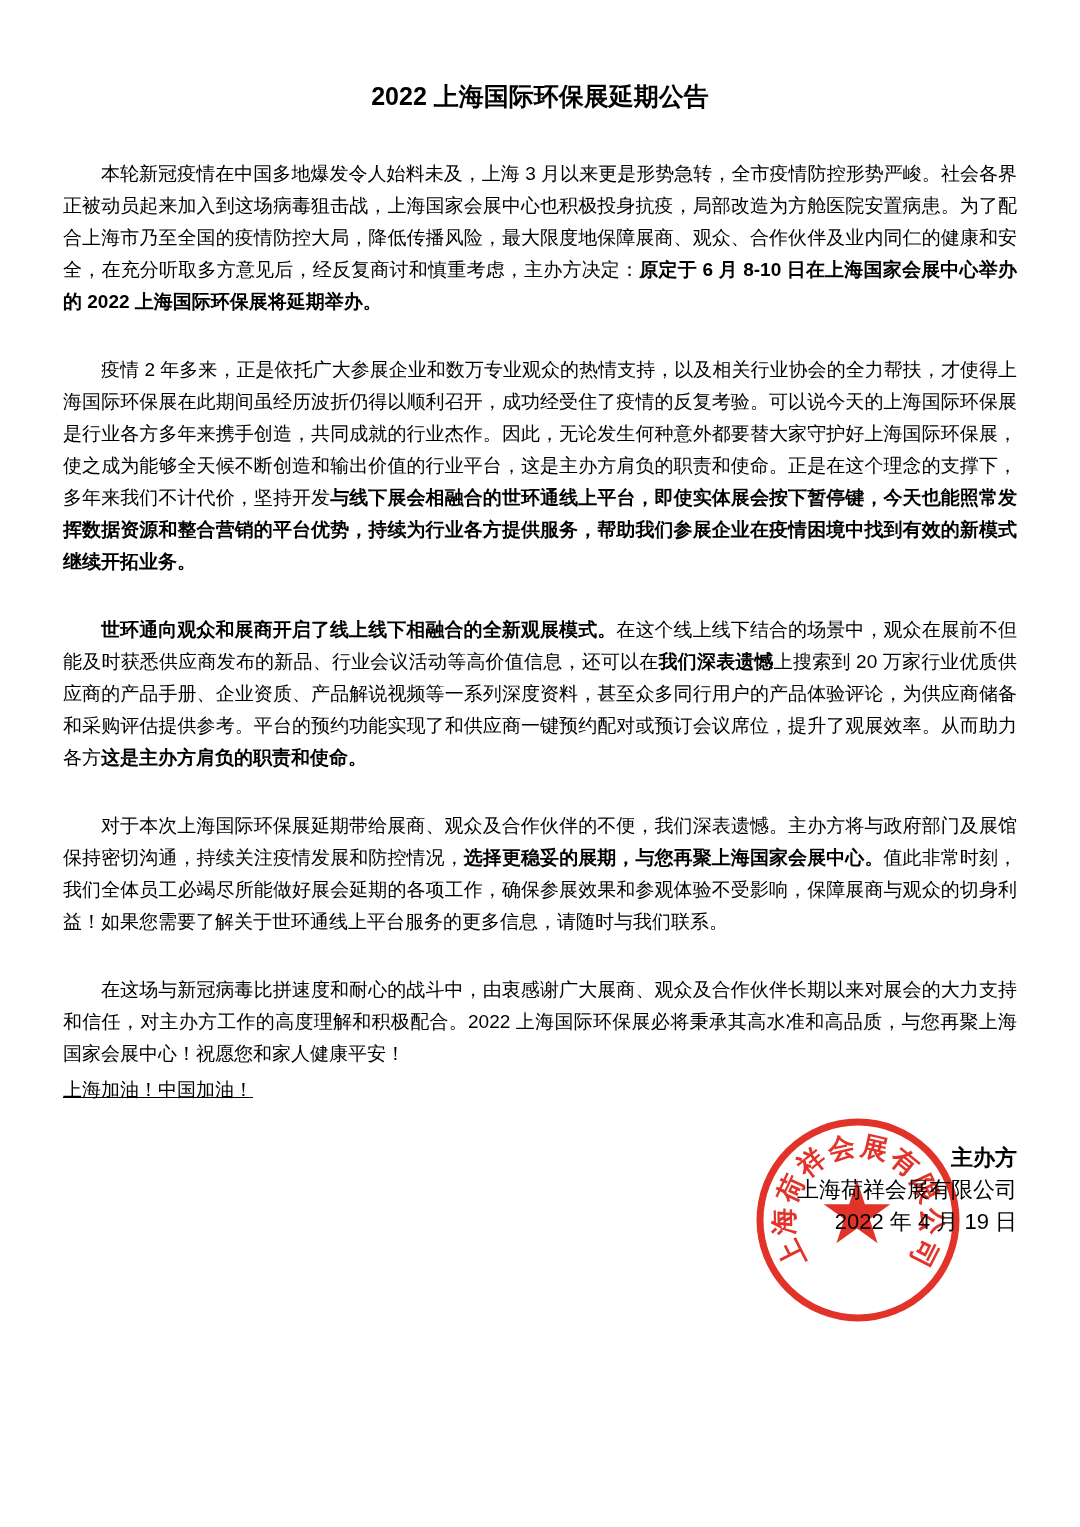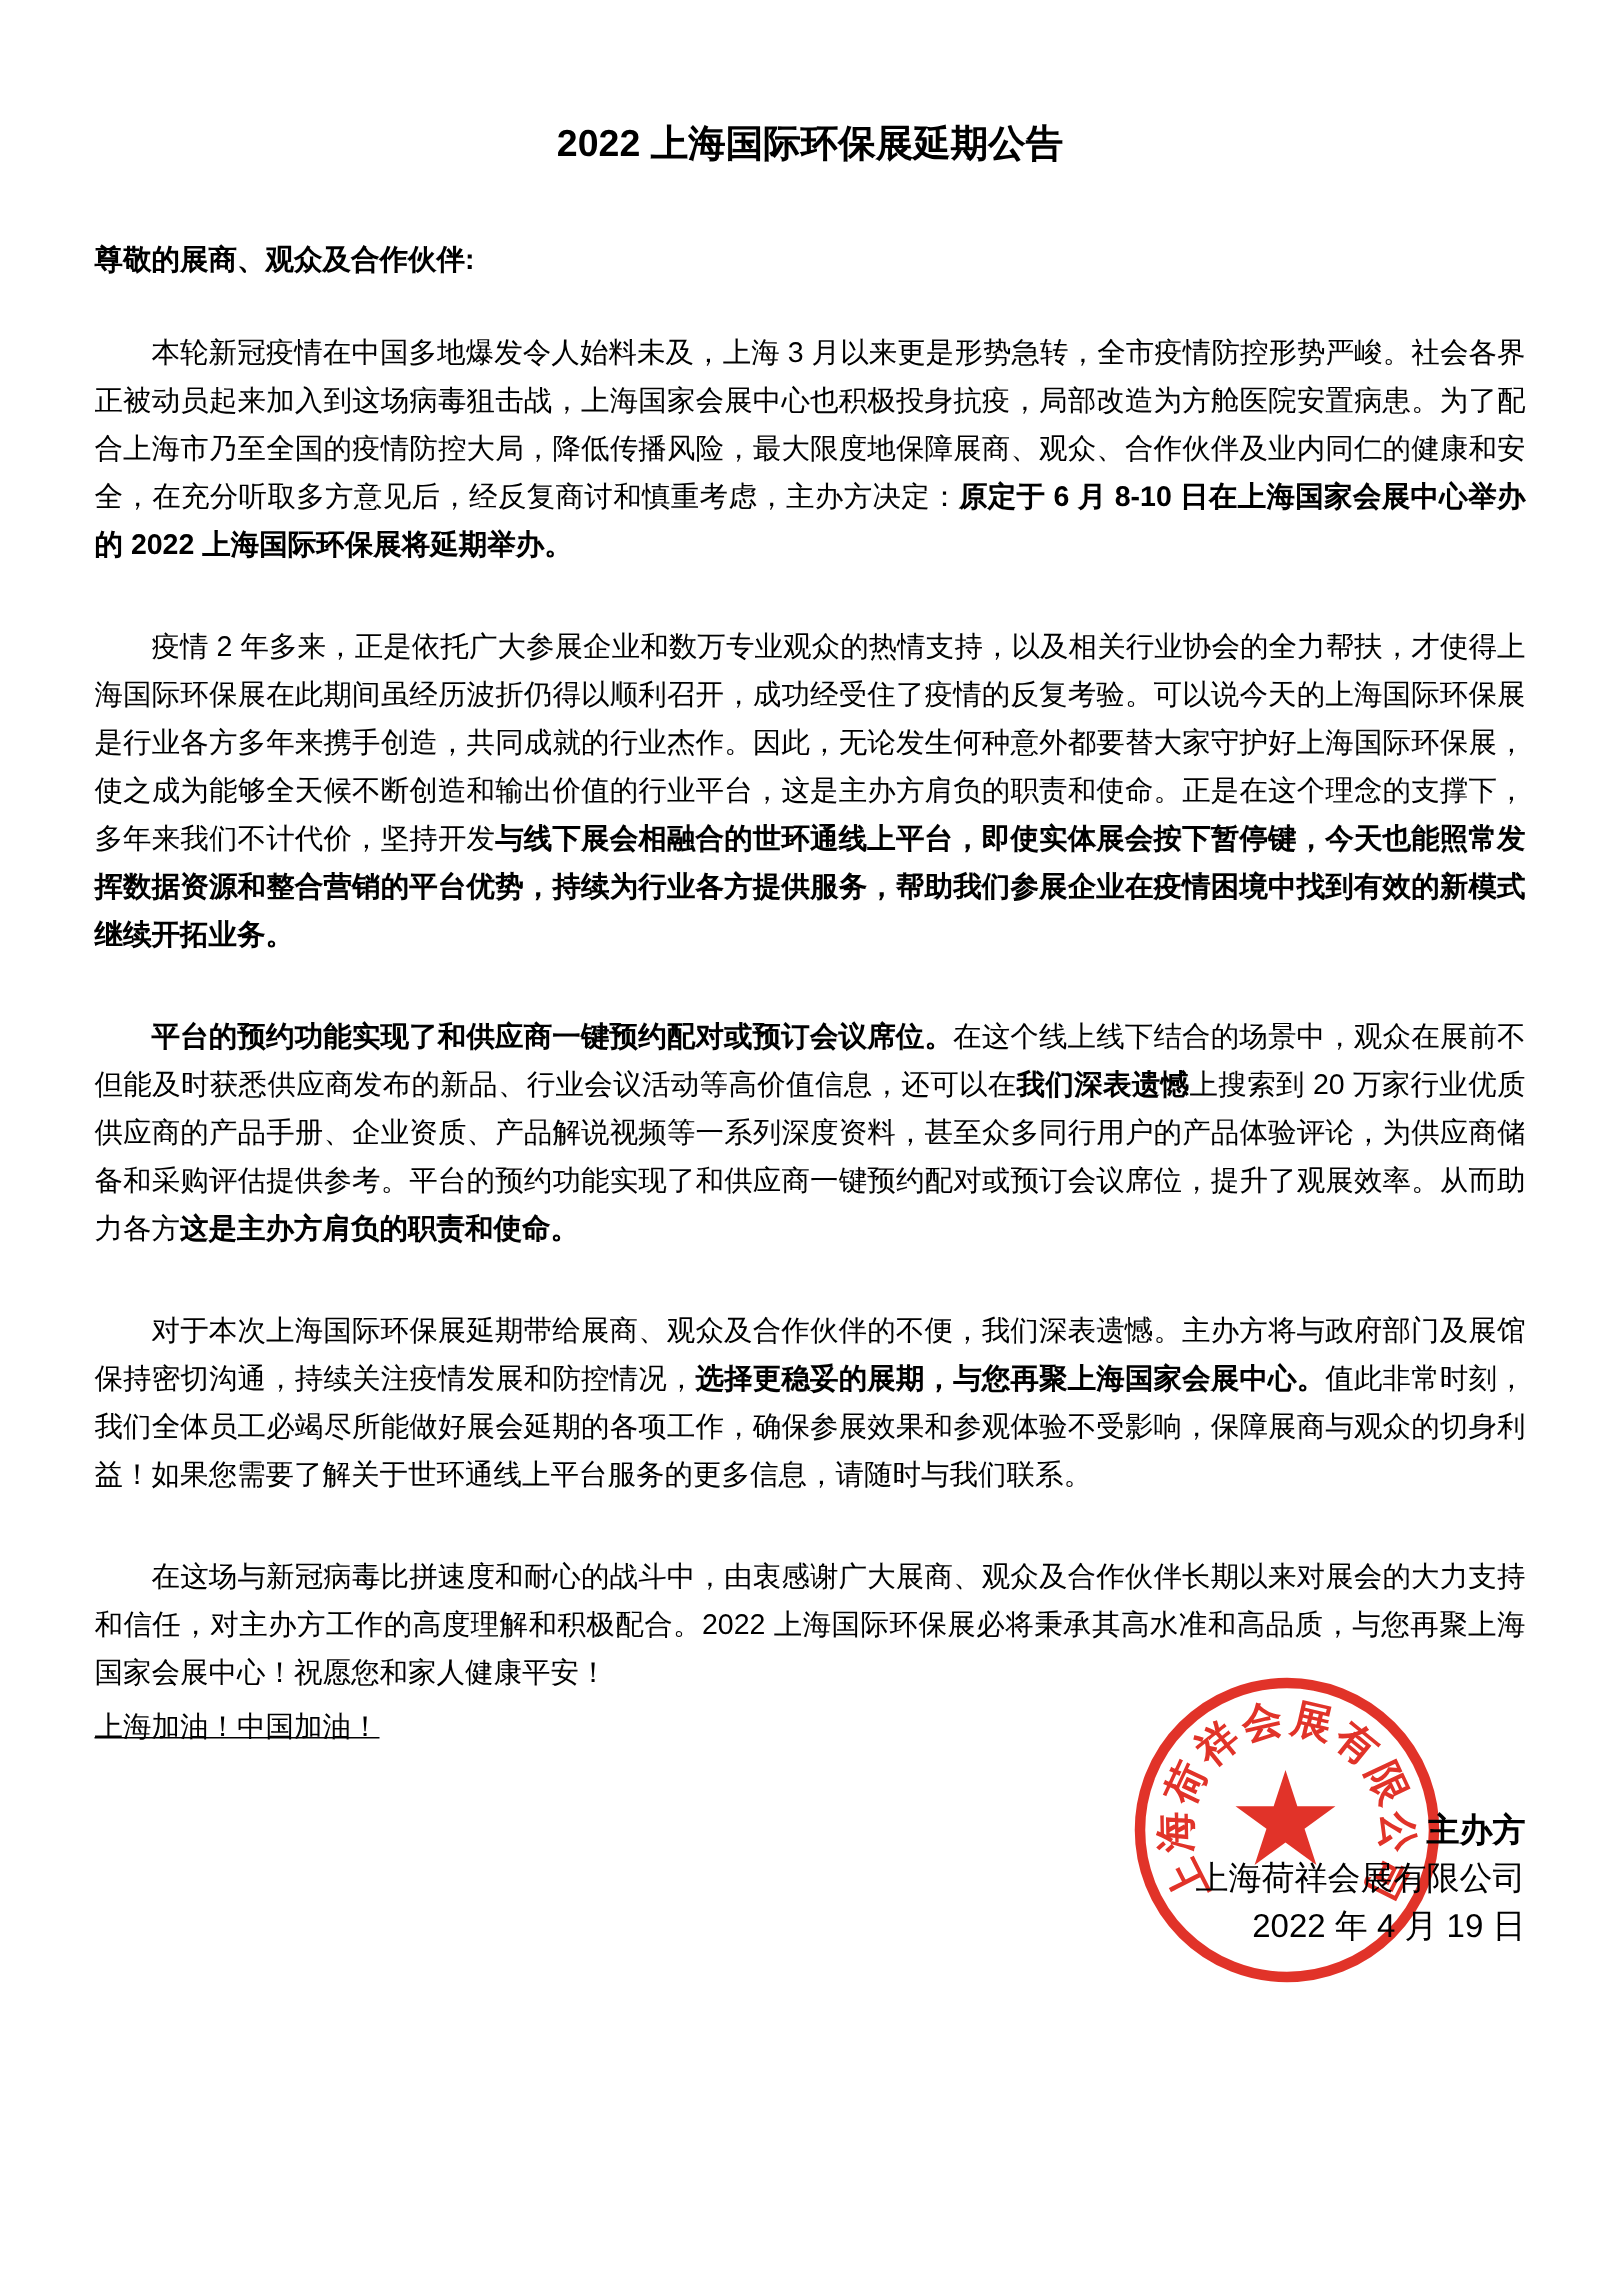--- a/index.html
+++ b/index.html
@@ -57,27 +57,26 @@
     fill:currentColor;
   }
 </style>
 </head>
 <body>
 
 <div class="page">
 
   <h1 class="doc-title">2022 上海国际环保展延期公告</h1>
 
-  <div class="salutation">尊敬的展商、观众及合作伙伴:</div>
 
   <p class="para"><span>本轮新冠疫情在中国多地爆发令人始料未及，上海 3 月以来更是形势急转，全市疫情防控形势严峻。社会各界正被动员起来加入到这场病毒狙击战，上海国家会展中心也积极投身抗疫，局部改造为方舱医院安置病患。为了配合上海市乃至全国的疫情防控大局，降低传播风险，最大限度地保障展商、观众、合作伙伴及业内同仁的健康和安全，在充分听取多方意见后，经反复商讨和慎重考虑，主办方决定：</span><b>原定于 6 月 8-10 日在上海国家会展中心举办的 2022 上海国际环保展将延期举办。</b></p>
 
   <p class="para"><span>疫情 2 年多来，正是依托广大参展企业和数万专业观众的热情支持，以及相关行业协会的全力帮扶，才使得上海国际环保展在此期间虽经历波折仍得以顺利召开，成功经受住了疫情的反复考验。可以说今天的上海国际环保展是行业各方多年来携手创造，共同成就的行业杰作。因此，无论发生何种意外都要替大家守护好上海国际环保展，使之成为能够全天候不断创造和输出价值的行业平台，这是主办方肩负的职责和使命。正是在这个理念的支撑下，多年来我们不计代价，坚持开发</span><b>与线下展会相融合的世环通线上平台，即使实体展会按下暂停键，今天也能照常发挥数据资源和整合营销的平台优势，持续为行业各方提供服务，帮助我们参展企业在疫情困境中找到有效的新模式继续开拓业务。</b></p>
 
-  <p class="para"><b>平台的预约功能实现了和供应商一键预约配对或预订会议席位。</b><span>在这个线上线下结合的场景中，观众在展前不但能及时获悉供应商发布的新品、行业会议活动等高价值信息，还可以在</span><b>我们深表遗憾</b><span>上搜索到 20 万家行业优质供应商的产品手册、企业资质、产品解说视频等一系列深度资料，甚至众多同行用户的产品体验评论，为供应商储备和采购评估提供参考。平台的预约功能实现了和供应商一键预约配对或预订会议席位，提升了观展效率。从而助力各方</span><b>这是主办方肩负的职责和使命。</b></p>
+  <p class="para"><b>世环通向观众和展商开启了线上线下相融合的全新观展模式。</b><span>在这个线上线下结合的场景中，观众在展前不但能及时获悉供应商发布的新品、行业会议活动等高价值信息，还可以在</span><b>我们深表遗憾</b><span>上搜索到 20 万家行业优质供应商的产品手册、企业资质、产品解说视频等一系列深度资料，甚至众多同行用户的产品体验评论，为供应商储备和采购评估提供参考。平台的预约功能实现了和供应商一键预约配对或预订会议席位，提升了观展效率。从而助力各方</span><b>这是主办方肩负的职责和使命。</b></p>
 
   <p class="para"><span>对于本次上海国际环保展延期带给展商、观众及合作伙伴的不便，我们深表遗憾。主办方将与政府部门及展馆保持密切沟通，持续关注疫情发展和防控情况，</span><b>选择更稳妥的展期，与您再聚上海国家会展中心。</b><span>值此非常时刻，我们全体员工必竭尽所能做好展会延期的各项工作，确保参展效果和参观体验不受影响，保障展商与观众的切身利益！如果您需要了解关于世环通线上平台服务的更多信息，请随时与我们联系。</span></p>
 
   <p class="para tight"><span>在这场与新冠病毒比拼速度和耐心的战斗中，由衷感谢广大展商、观众及合作伙伴长期以来对展会的大力支持和信任，对主办方工作的高度理解和积极配合。2022 上海国际环保展必将秉承其高水准和高品质，与您再聚上海国家会展中心！祝愿您和家人健康平安！</span></p>
 
   <p class="para no-indent"><span>上海加油！中国加油！</span></p>
 
   <div class="signature">
     <div class="role">主办方</div>
     <div>上海荷祥会展有限公司</div>

